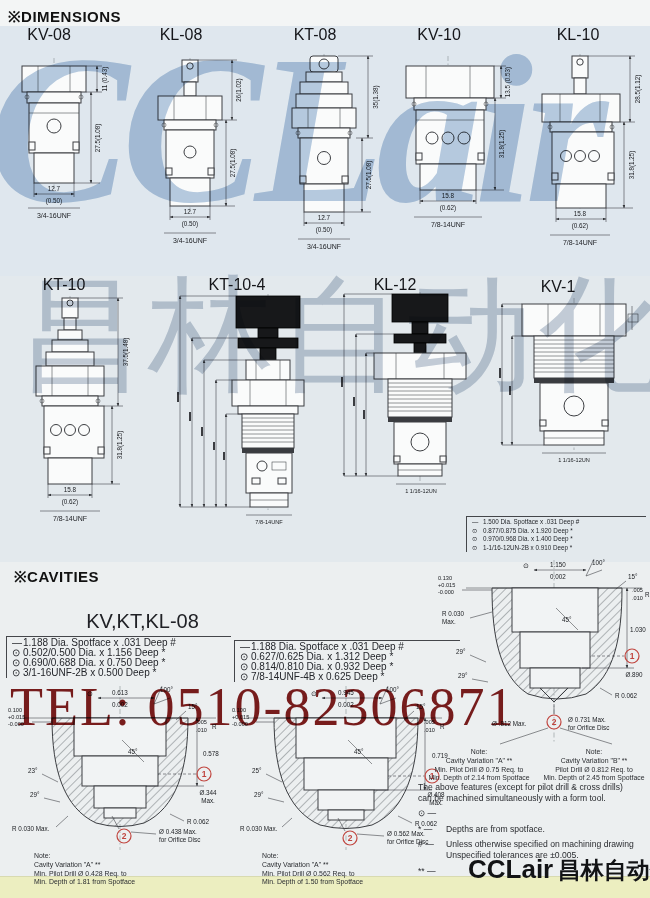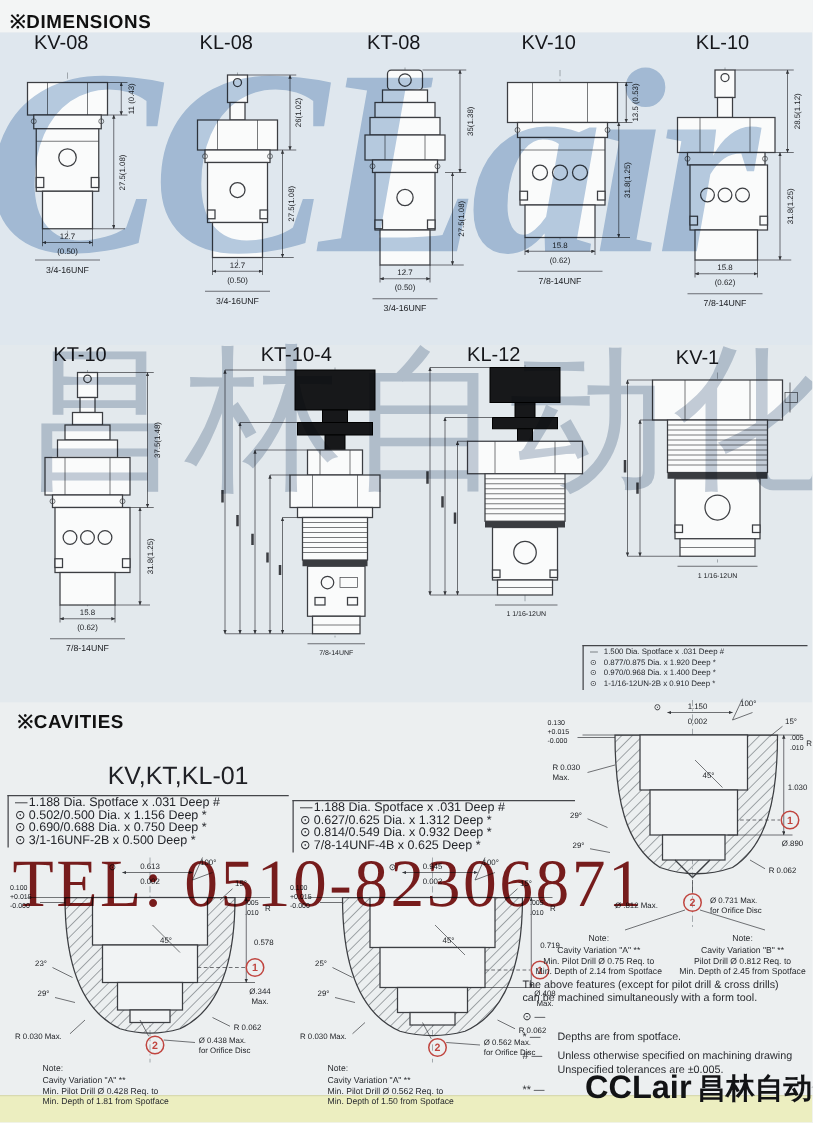--- a/index.html
+++ b/index.html
@@ -450,35 +450,35 @@
 
   <div class="cnotes small" style="left:466px;top:516px;width:180px;">
     <div class="brk">
       <div class="cn-line"><span class="cn-m">—</span><span>1.500 Dia. Spotface x .031 Deep #</span></div>
       <div class="cn-line"><span class="cn-m">⊙</span><span>0.877/0.875 Dia. x 1.920 Deep *</span></div>
       <div class="cn-line"><span class="cn-m">⊙</span><span>0.970/0.968 Dia. x 1.400 Deep *</span></div>
       <div class="cn-line"><span class="cn-m">⊙</span><span>1-1/16-12UN-2B x 0.910 Deep *</span></div>
     </div>
   </div>
 
-  <div class="sect-title" style="left:60px;top:610px;width:165px;">KV,KT,KL-01</div>
+  <div class="sect-title" style="left:60px;top:610px;width:165px;">KV,KT,KL-08</div>
   <div class="cnotes" style="left:6px;top:636px;width:225px;">
     <div class="brk">
       <div class="cn-line"><span class="cn-m">—</span><span>1.188 Dia. Spotface x .031 Deep #</span></div>
       <div class="cn-line"><span class="cn-m">⊙</span><span>0.502/0.500 Dia. x 1.156 Deep *</span></div>
       <div class="cn-line"><span class="cn-m">⊙</span><span>0.690/0.688 Dia. x 0.750 Deep *</span></div>
       <div class="cn-line"><span class="cn-m">⊙</span><span>3/1-16UNF-2B x 0.500 Deep *</span></div>
     </div>
   </div>
 
   <div class="cnotes" style="left:234px;top:640px;width:226px;">
     <div class="brk">
       <div class="cn-line"><span class="cn-m">—</span><span>1.188 Dia. Spotface x .031 Deep #</span></div>
       <div class="cn-line"><span class="cn-m">⊙</span><span>0.627/0.625 Dia. x 1.312 Deep *</span></div>
-      <div class="cn-line"><span class="cn-m">⊙</span><span>0.814/0.549 Dia. x 0.932 Deep *</span></div>
+      <div class="cn-line"><span class="cn-m">⊙</span><span>0.814/0.810 Dia. x 0.932 Deep *</span></div>
       <div class="cn-line"><span class="cn-m">⊙</span><span>7/8-14UNF-4B x 0.625 Deep *</span></div>
     </div>
   </div>
 
   <svg class="figsvg" style="left:4px;top:682px" width="228" height="172">
     <g>
       <line class="cl" x1="116" y1="4" x2="116" y2="168"></line>
       <line class="ln thin" x1="18" y1="36" x2="212" y2="36"></line>
       <path class="hatchfill" d="M48,36 L184,36 C184,88 172,126 140,141 Q116,148 92,141 C60,126 48,88 48,36 Z"></path>
       <rect class="bore" x="70" y="36" width="92" height="38"></rect>

